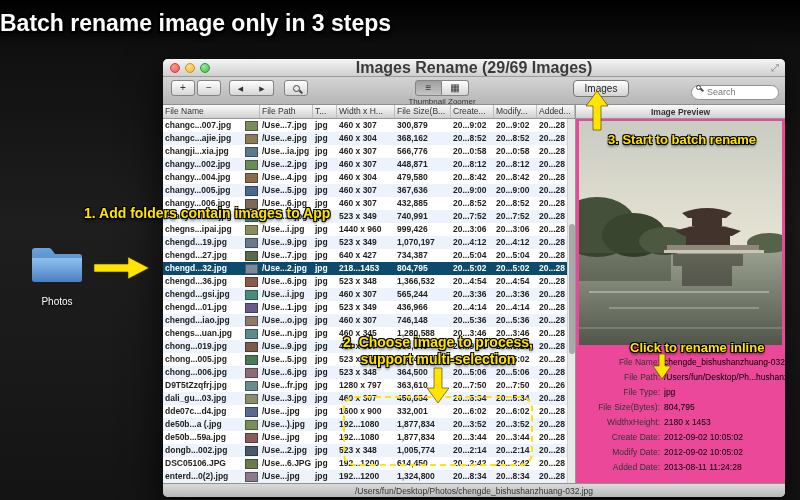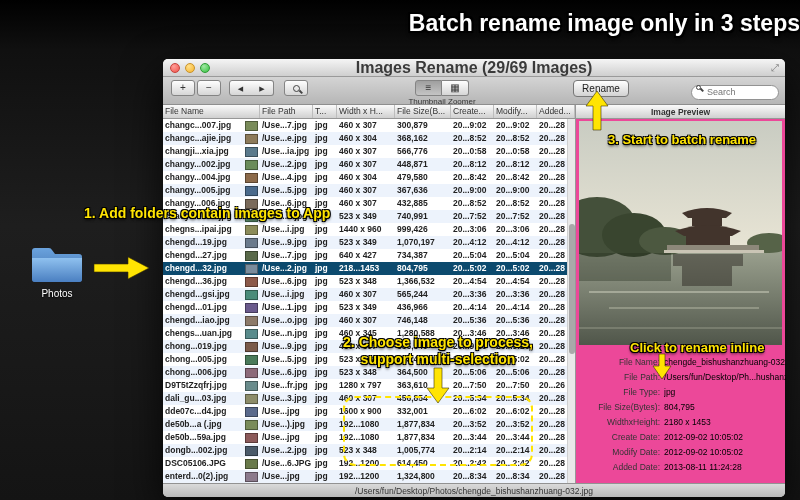--- a/index.html
+++ b/index.html
@@ -2,36 +2,36 @@
 <html><head>
 <meta charset="utf-8">
 <style>
   * { margin:0; padding:0; box-sizing:border-box; }
   html,body { width:800px; height:500px; overflow:hidden; }
   body { font-family:"Liberation Sans", sans-serif;
          background:linear-gradient(180deg,#000 0%,#101010 10%,#1e1e1e 45%,#141414 100%); }
   .stage { position:relative; width:800px; height:500px; }
 
   
-  .headline { position:absolute; top:10px; left:0; width:100%; text-align:right;
+  .headline { position:absolute; top:10px; left:0; width:100%; text-align:left;
     font-size:23px; font-weight:bold; color:#fff;
     text-shadow:-2px -2px 0 #000,2px -2px 0 #000,-2px 2px 0 #000,2px 2px 0 #000,0 3px 4px #000; z-index:20; }
   .annot { position:absolute; font-weight:bold; color:#ffe402; z-index:20;
     text-shadow:-1px -1px 0 #000,1px -1px 0 #000,-1px 1px 0 #000,1px 1px 0 #000,0 2px 3px rgba(0,0,0,.9); }
   .annot-step1 { left:84px; top:205px; font-size:14px; }
   .annot-step2 { left:330px; top:334px; width:216px; text-align:center; font-size:14px; line-height:17px; }
   .annot-step3 { left:608px; top:132px; font-size:13px; }
   .annot-inline { left:630px; top:340px; font-size:13px; }
   .multi-select-box { position:absolute; left:343px; top:396px; width:190px; height:70px;
     border:2px dashed #ffe402; border-radius:12px; z-index:19; pointer-events:none; }
   .arrows { position:absolute; left:0; top:0; width:800px; height:500px; z-index:21; pointer-events:none; }
 
   
   .folder { position:absolute; left:28px; top:246px; width:58px; z-index:5; text-align:center; }
-  .folder-label { margin-top:0; font-size:10px; color:#fff; text-shadow:0 1px 2px #000; }
+  .folder-label { margin-top:8px; font-size:10px; color:#fff; text-shadow:0 1px 2px #000; }
 
   
   .window { position:absolute; left:163px; top:59px; width:622px; height:438px; border-radius:5px;
     background:#e2e2e2; box-shadow:0 14px 40px rgba(0,0,0,.8); z-index:10; }
   .titlebar { position:absolute; top:0; left:0; right:0; height:18px; border-radius:5px 5px 0 0;
     background:linear-gradient(#f5f5f5,#cfcfcf); border-bottom:1px solid #9a9a9a; }
   .win-title { text-align:center; font-size:16px; line-height:17px; color:#3a3a3a; font-weight:bold; }
   .traffic { position:absolute; top:4px; width:10px; height:10px; border-radius:50%; }
   .t-red   { left:7px;  background:radial-gradient(circle at 35% 30%,#ff9d97,#f0524a); border:1px solid #c6413b; }
   .t-yel   { left:22px; background:radial-gradient(circle at 35% 30%,#ffe08a,#f7b42e); border:1px solid #c8922a; }
@@ -136,21 +136,21 @@
       <div class="tb-btn b-back"><span style="font-size:7px;">◀</span></div>
       <div class="tb-btn b-fwd"><span style="font-size:7px;">▶</span></div>
       <div class="tb-btn b-mag"><span class="mag-glyph"></span></div>
 
       <div class="seg">
         <div class="seg-btn sel"><span>≡</span></div>
         <div class="seg-btn"><span>▦</span></div>
       </div>
       <div class="tz-label">Thumbnail Zoomer</div>
 
-      <div class="rename-btn">Rename</div>
+      <div class="rename-btn">Images</div>
 
       <div class="search">
         <input type="text" placeholder="Search" style="">
         <span class="mag-glyph"></span>
       </div>
     </div>
 
     <div class="thead">
         <div class="th h0">File Name</div>
         <div class="th h1">File Path</div>

